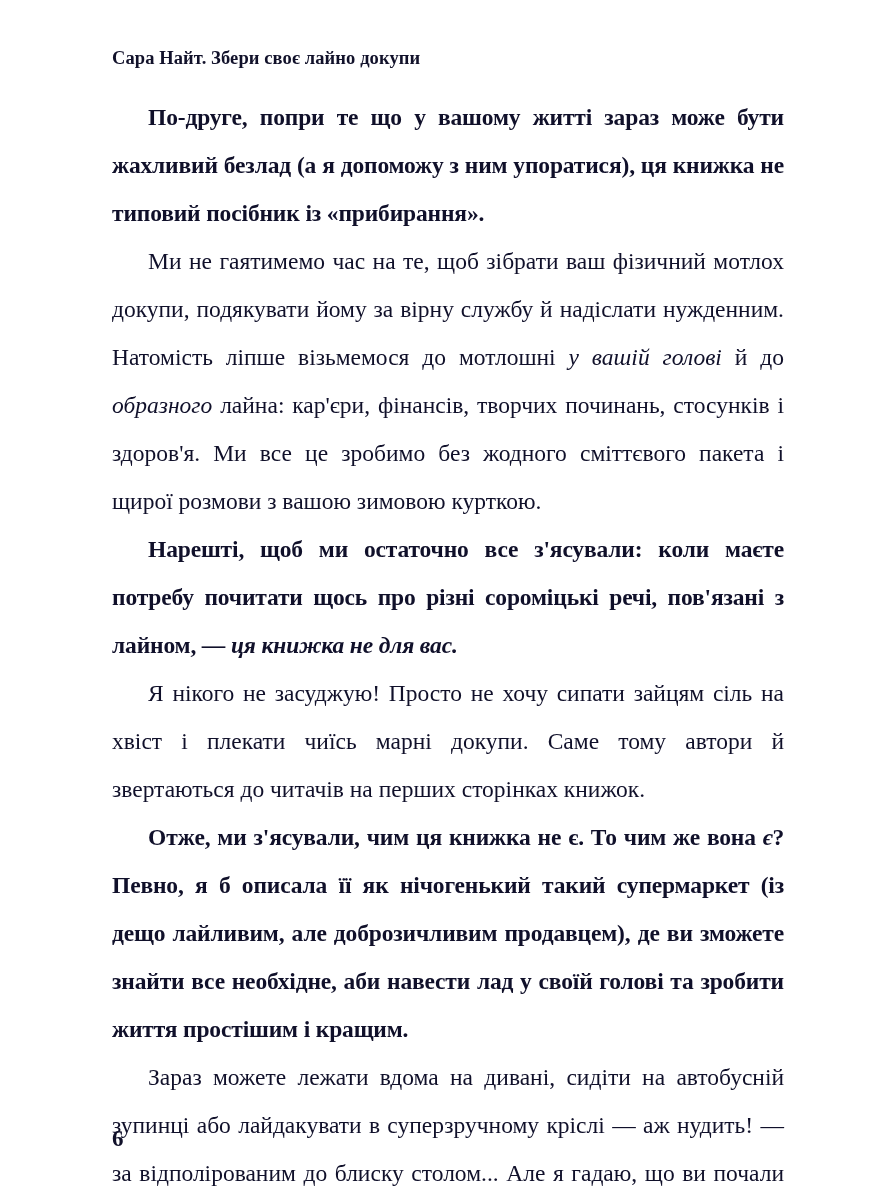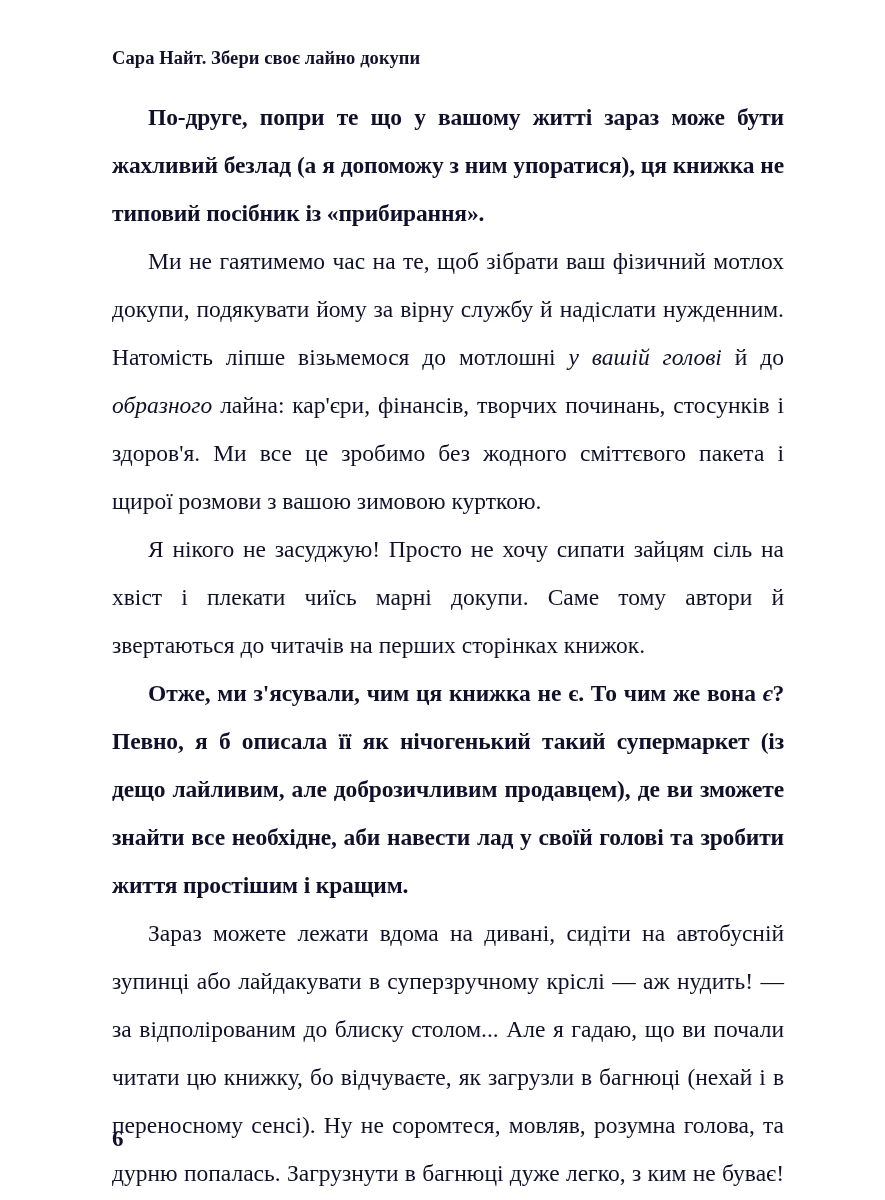--- a/index.html
+++ b/index.html
@@ -64,20 +64,21 @@
 </head>
 <body>
 
 <div class="page">
 
   <div class="running-head">Сара Найт. Збери своє лайно докупи</div>
 
   <div class="body-text" id="body-text">
       <p class="para bold">По-друге, попри те що у вашому житті зараз може бути жахливий безлад (а я допоможу з ним упоратися), ця книжка не типовий посібник із «прибирання».</p>
       <p class="para">Ми не гаятимемо час на те, щоб зібрати ваш фізичний мотлох докупи, подякувати йому за вірну службу й надіслати нужденним. Натомість ліпше візьмемося до мотлошні <em class="ital">у вашій голові</em> й до <em class="ital">образного</em> лайна: кар'єри, фінансів, творчих починань, стосунків і здоров'я. Ми все це зробимо без жодного сміттєвого пакета і щирої розмови з вашою зимовою курткою.</p>
+      <p class="para bold">Нарешті, щоб ми остаточно все з'ясували: коли маєте потребу почитати щось про різні сороміцькі речі, пов'язані з лайном, — <em class="ital">ця книжка не для вас.</em></p>
       <p class="para">Я нікого не засуджую! Просто не хочу сипати зайцям сіль на хвіст і плекати чиїсь марні докупи. Саме тому автори й звертаються до читачів на перших сторінках книжок.</p>
       <p class="para bold">Отже, ми з'ясували, чим ця книжка не є. То чим же вона <em class="ital">є</em>? Певно, я б описала її як нічогенький такий супермаркет (із дещо лайливим, але доброзичливим продавцем), де ви зможете знайти все необхідне, аби навести лад у своїй голові та зробити життя простішим і кращим.</p>
       <p class="para">Зараз можете лежати вдома на дивані, сидіти на автобусній зупинці або лайдакувати в суперзручному кріслі — аж нудить! — за відполірованим до блиску столом... Але я гадаю, що ви почали читати цю книжку, бо відчуваєте, як загрузли в багнюці (нехай і в переносному сенсі). Ну не соромтеся, мовляв, розумна голова, та дурню попалась. Загрузнути в багнюці дуже легко, з ким не буває! Люди збиваються на манівці дуже часто.</p>
     </div>
 
   <div class="folio">6</div>
 
 </div>
 
 </body></html>

